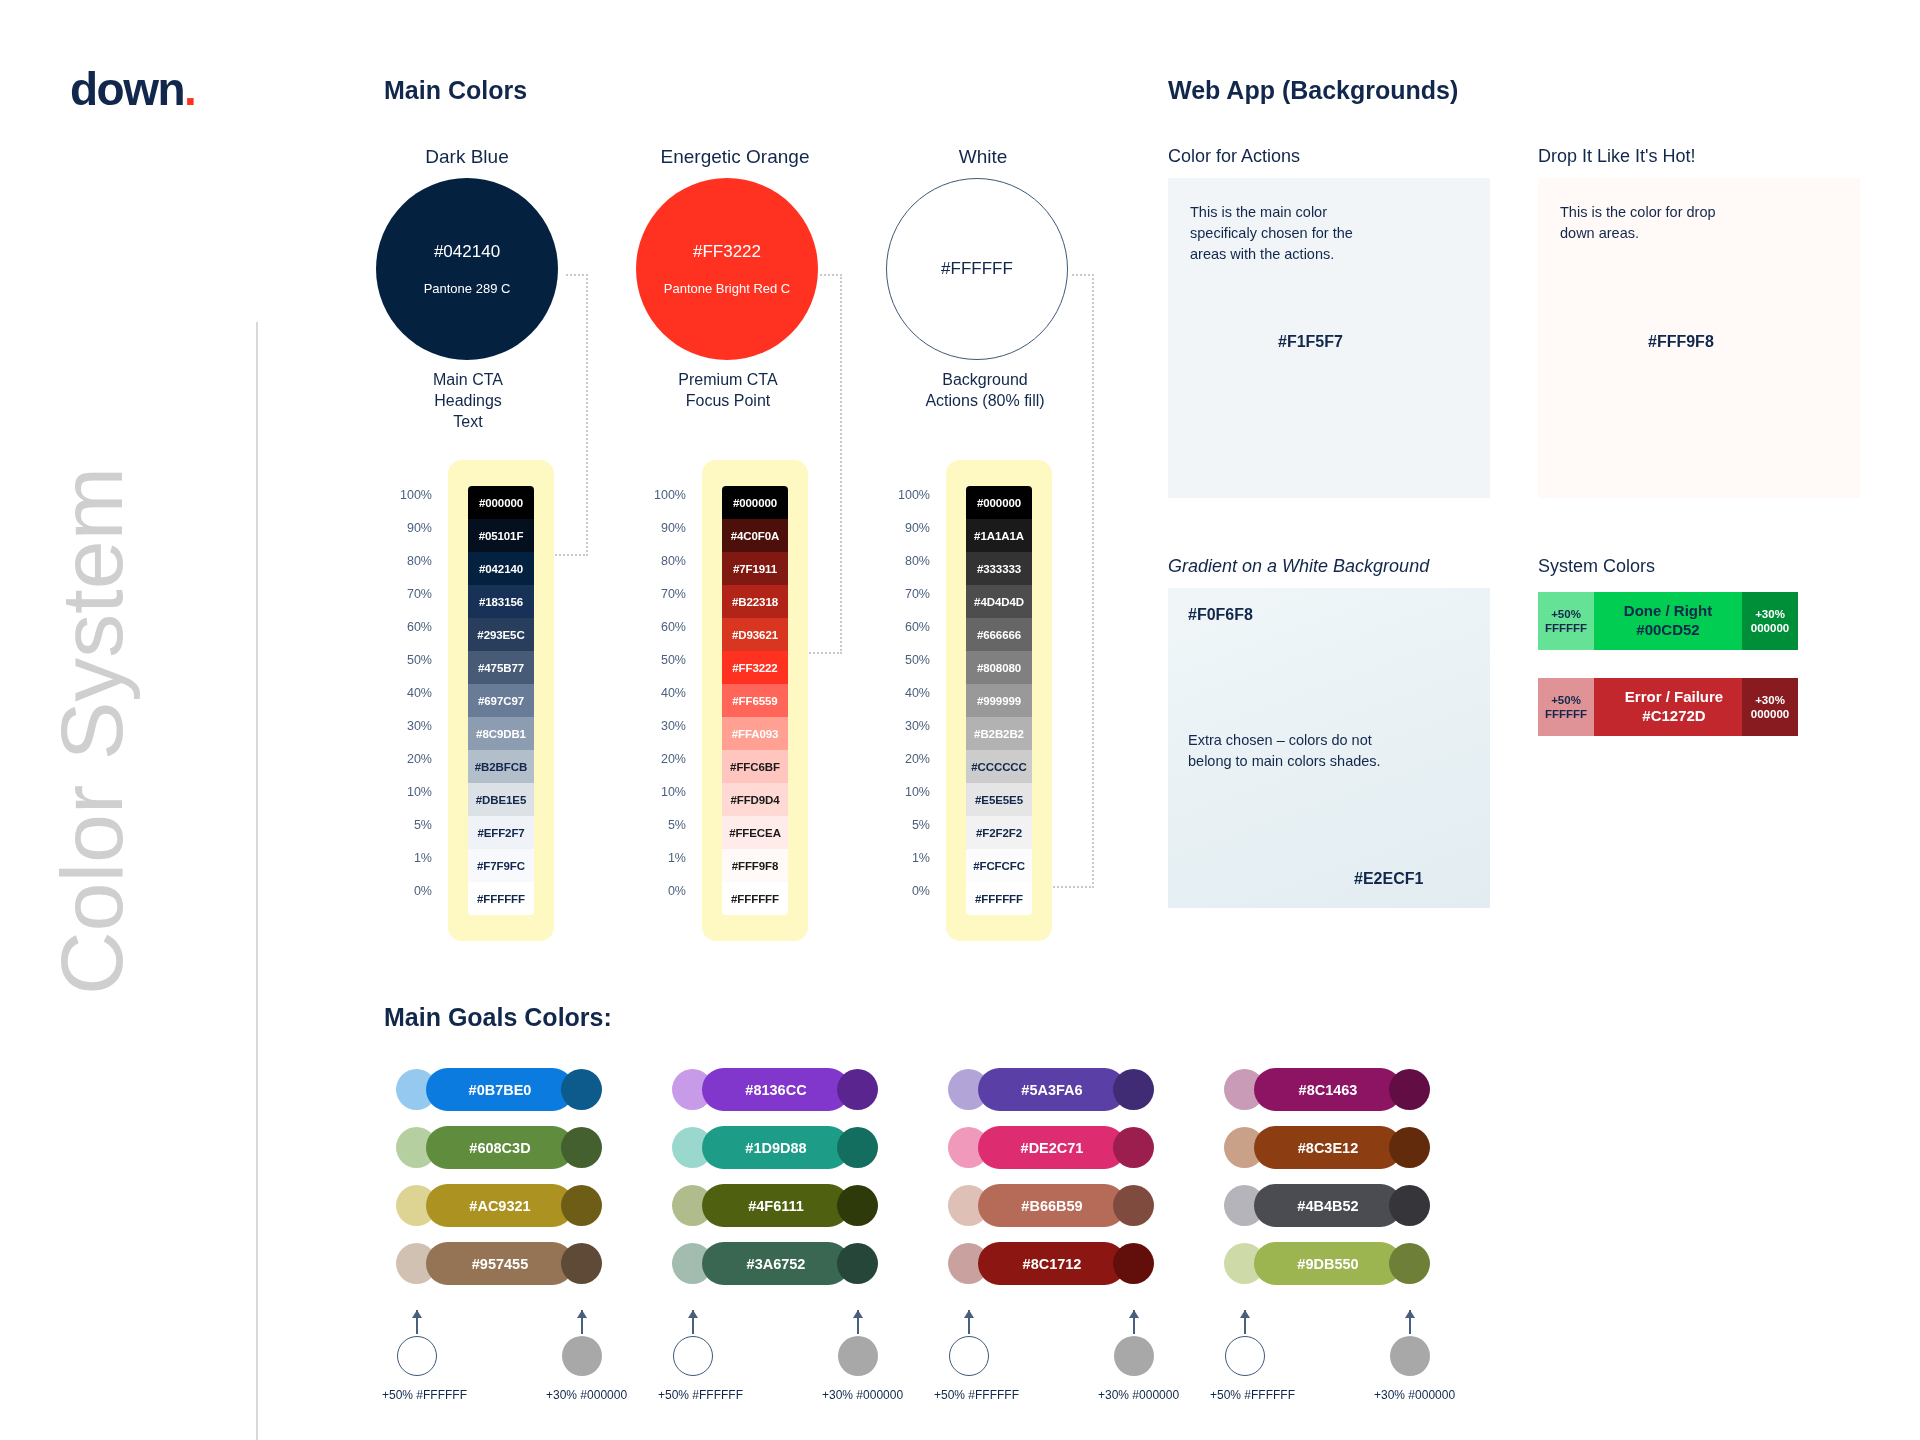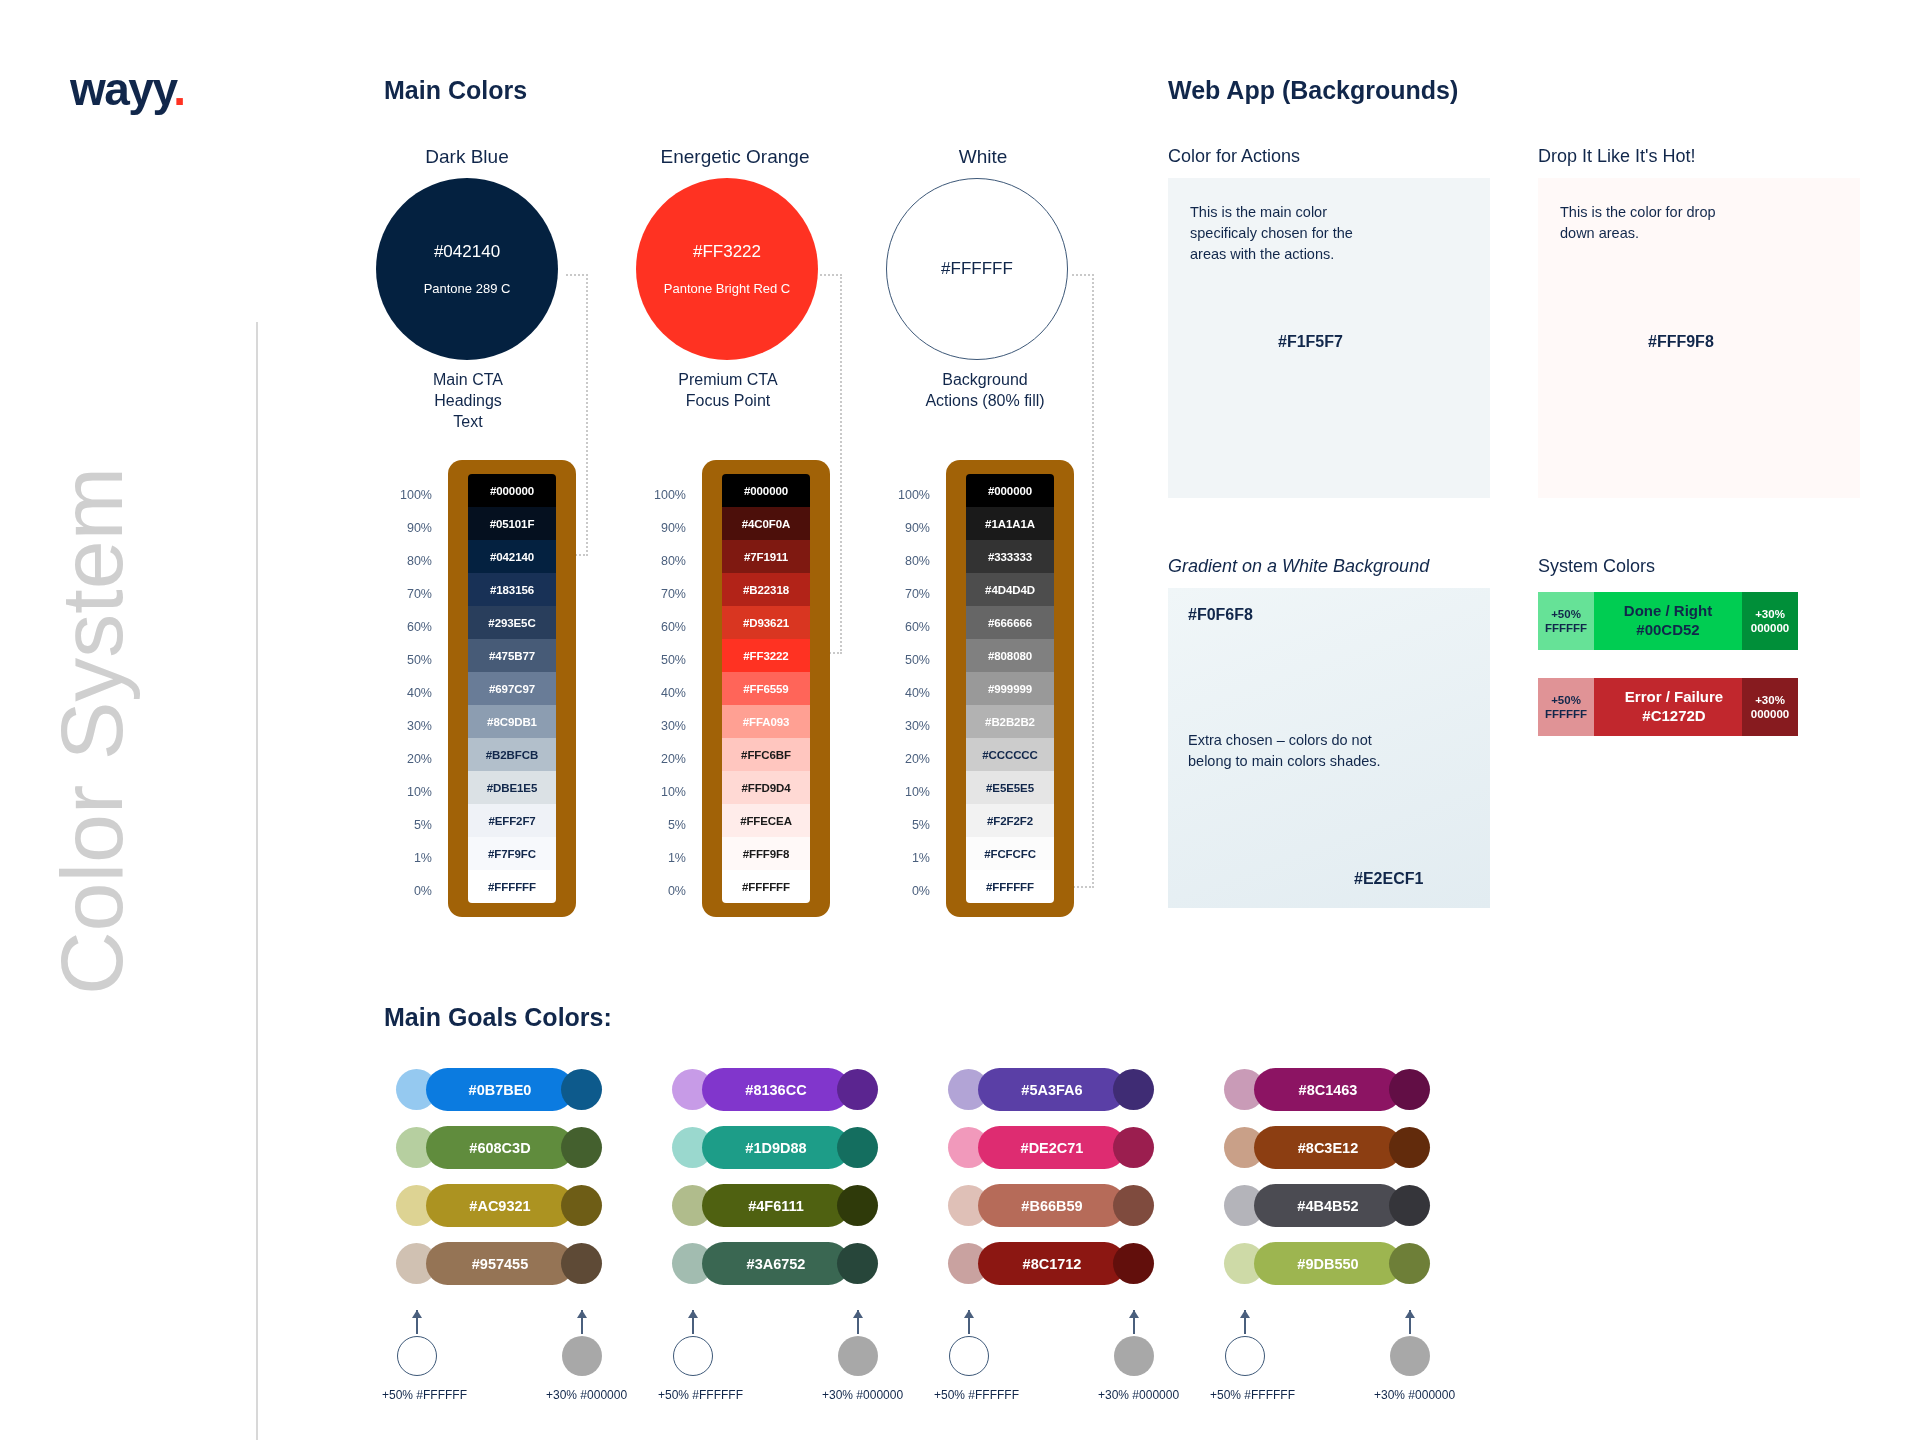--- a/index.html
+++ b/index.html
@@ -35,21 +35,21 @@
             display: flex; flex-direction: column; align-items: center; justify-content: center; }
   .circle .hex { font-size: 17px; font-weight: 500; }
   .circle .pantone { font-size: 13px; font-weight: 400; margin-top: 19px; }
   .circ-blue { background: #042140; color: #fff; }
   .circ-orange { background: #FF3222; color: #fff; }
   .circ-white { background: #fff; color: #11274b; border: 1.4px solid #3d5878; }
 
   .usage { position: absolute; text-align: center; font-size: 16px; color: #11274b; line-height: 1.30; }
 
   
-  .scale-wrap { position: absolute; width: 128px; background: #a16207; border-radius: 14px; padding: 14px 20px; }
+  .scale-wrap { position: absolute; width: 106px; background: #fef9c3; border-radius: 14px; padding: 26px 20px; }
   .scale { width: 100%; border-radius: 4px; overflow: hidden; }
   .sw { height: 33px; display: flex; align-items: center; justify-content: center;
         font-size: 11.5px; font-weight: 700; letter-spacing: -0.1px; }
   .pcts { position: absolute; width: 54px; text-align: right; }
   .pct { height: 33px; display: flex; align-items: center; justify-content: flex-end;
          font-size: 12.5px; color: #4a5f7d; font-weight: 400; }
 
   
   .dot-line { position: absolute; border-style: dotted; border-color: #c9c9c9; }
 
@@ -81,21 +81,21 @@
   .endcircle { position: absolute; width: 40px; height: 40px; border-radius: 50%; }
   .endcircle.white { background: #fff; border: 1.3px solid #3d5878; }
   .endcircle.grey { background: #a8a8a8; }
   .endlabel { position: absolute; font-size: 12px; color: #11274b; font-weight: 500; white-space: nowrap; }
 </style>
 </head>
 <body>
 
 <div class="page">
 
-  <div class="logo"><span>wayy</span><span class="dot">.</span></div>
+  <div class="logo"><span>down</span><span class="dot">.</span></div>
 
   <div class="side-title">Color System</div>
   <div class="side-rule"></div>
 
   <div class="h-section" style="left:384px; top:76px;">Main Colors</div>
   <div class="h-section" style="left:1168px; top:76px;">Web App (Backgrounds)</div>
   <div class="h-section" style="left:384px; top:1003px;">Main Goals Colors:</div>
 
   <div class="h-col" style="left:372px; top:146px; width:190px;">Dark Blue</div>
   <div class="h-col" style="left:622px; top:146px; width:226px;">Energetic Orange</div>

